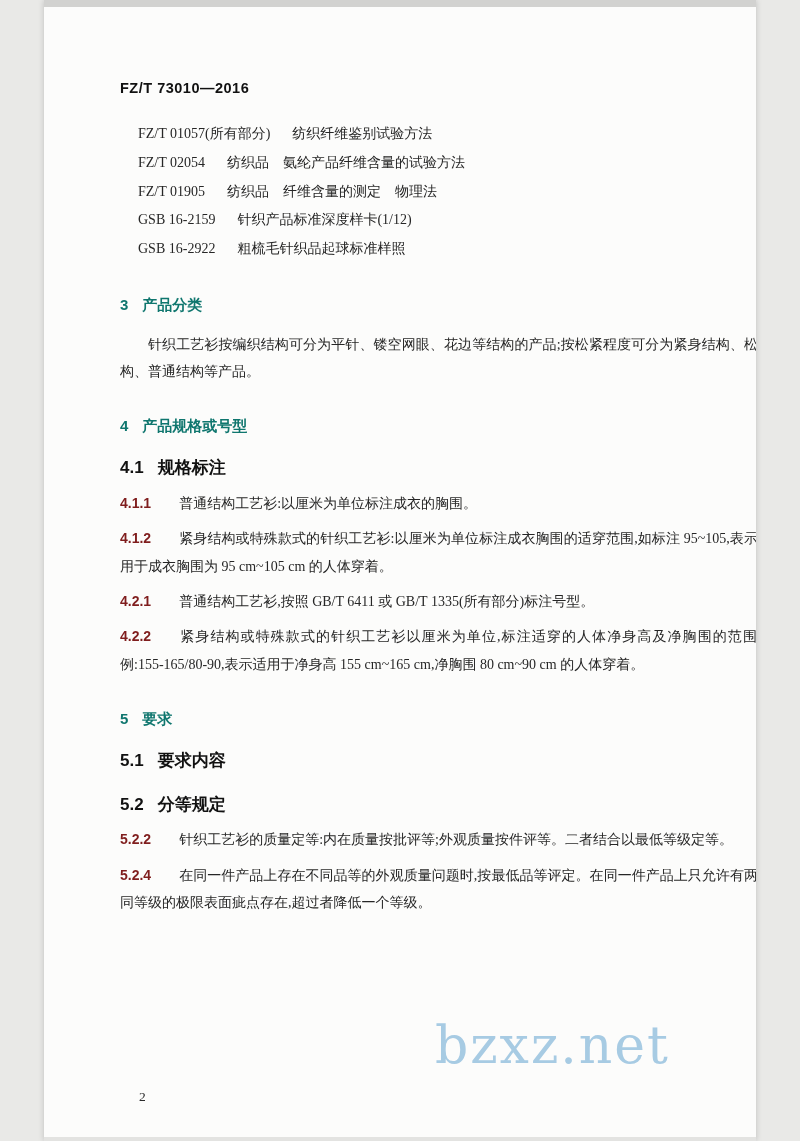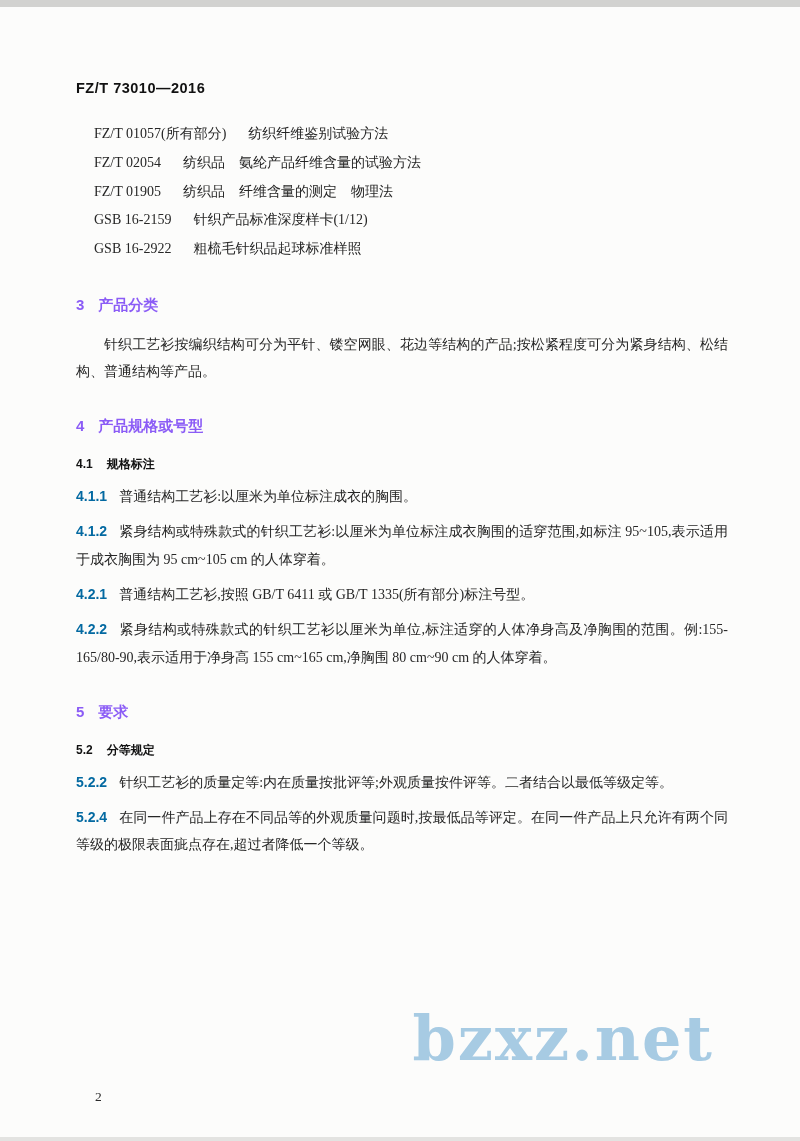--- a/index.html
+++ b/index.html
@@ -1,18 +1,18 @@
 <!DOCTYPE html>
 <html><head>
 <meta charset="utf-8">
 <style>
   html, body { margin:0; padding:0; background:#e9e9e7; }
   .page {
     position: relative;
-    width: 800px; height: 1141px;
+    width: 712px; height: 1141px;
     margin: 0 auto;
     background: #fcfcfb;
     color: #262626;
     font-family: "Liberation Serif", "DejaVu Serif", serif;
     overflow: hidden;
     box-shadow: 0 0 6px rgba(0,0,0,.18);
   }
   .scan-edge-top { position:absolute; top:0; left:0; right:0; height:7px; background:#d2d2d0; }
   .scan-edge-bottom { position:absolute; bottom:0; left:0; right:0; height:4px; background:#e3e3e1; }
 
@@ -26,47 +26,47 @@
     font-weight:bold; font-size:14.5px; color:#111;
     margin-bottom:18px; letter-spacing:.5px;
   }
 
   .ref-list { margin-left:18px; margin-bottom:14px; }
   .ref-line { line-height:2.05; white-space:nowrap; }
   .ref-code { margin-right:22px; }
 
   .h1 {
     font-family:"Liberation Sans", sans-serif;
-    font-weight:bold; font-size:15px; color:#8b5cf6;
+    font-weight:bold; font-size:15px; color:#0f766e;
     margin:30px 0 14px 0; line-height:1.4;
   }
   .h2 {
     font-family:"Liberation Sans", sans-serif;
-    font-weight:bold; font-size:12px; color:#111;
+    font-weight:bold; font-size:17px; color:#111;
     margin:20px 0 10px 0; line-height:1.4;
   }
   .hnum { margin-right:14px; }
 
   p.para { margin:16px 0 8px 0; text-align:justify; }
   p.indent { text-indent:2em; }
 
   .clause { margin:0 0 8px 0; text-align:justify; }
   .cnum {
     font-family:"Liberation Sans", sans-serif;
-    font-weight:bold; color:#0369a1; margin-right:12px;
+    font-weight:bold; color:#7f1d1d; margin-right:28px;
   }
 
   .page-number {
     position:absolute; left:95px; bottom:36px;
     font-size:13.5px; color:#2a2a2a;
   }
   .watermark {
     position:absolute; right:86px; bottom:66px;
     font-family:"DejaVu Serif", serif;
-    font-weight:bold; font-size:62px; letter-spacing:2px;
+    font-weight:normal; font-size:52px; letter-spacing:2px;
     color:rgba(142,188,221,0.78);
     pointer-events:none;
     margin-top:17px;
   }
 </style>
 </head>
 <body>
 
 <div class="page">
   <div class="scan-edge-top"></div>
@@ -91,20 +91,21 @@
 
     <div class="h2"><span class="hnum">4.1</span><span>规格标注</span></div>
     <p class="clause"><span class="cnum">4.1.1</span><span>普通结构工艺衫:以厘米为单位标注成衣的胸围。</span></p>
     <p class="clause"><span class="cnum">4.1.2</span><span>紧身结构或特殊款式的针织工艺衫:以厘米为单位标注成衣胸围的适穿范围,如标注 95~105,表示适用于成衣胸围为 95 cm~105 cm 的人体穿着。</span></p>
 
     <p class="clause"><span class="cnum">4.2.1</span><span>普通结构工艺衫,按照 GB/T 6411 或 GB/T 1335(所有部分)标注号型。</span></p>
     <p class="clause"><span class="cnum">4.2.2</span><span>紧身结构或特殊款式的针织工艺衫以厘米为单位,标注适穿的人体净身高及净胸围的范围。例:155-165/80-90,表示适用于净身高 155 cm~165 cm,净胸围 80 cm~90 cm 的人体穿着。</span></p>
 
     <div class="h1"><span class="hnum">5</span><span>要求</span></div>
 
+    <div class="h2"><span class="hnum">5.1</span><span>要求内容</span></div>
 
     <div class="h2"><span class="hnum">5.2</span><span>分等规定</span></div>
     <p class="clause"><span class="cnum">5.2.2</span><span>针织工艺衫的质量定等:内在质量按批评等;外观质量按件评等。二者结合以最低等级定等。</span></p>
     <p class="clause"><span class="cnum">5.2.4</span><span>在同一件产品上存在不同品等的外观质量问题时,按最低品等评定。在同一件产品上只允许有两个同等级的极限表面疵点存在,超过者降低一个等级。</span></p>
 
   </div>
 
   <div class="page-number">2</div>
   <div class="watermark">bzxz.net</div>
 </div>

